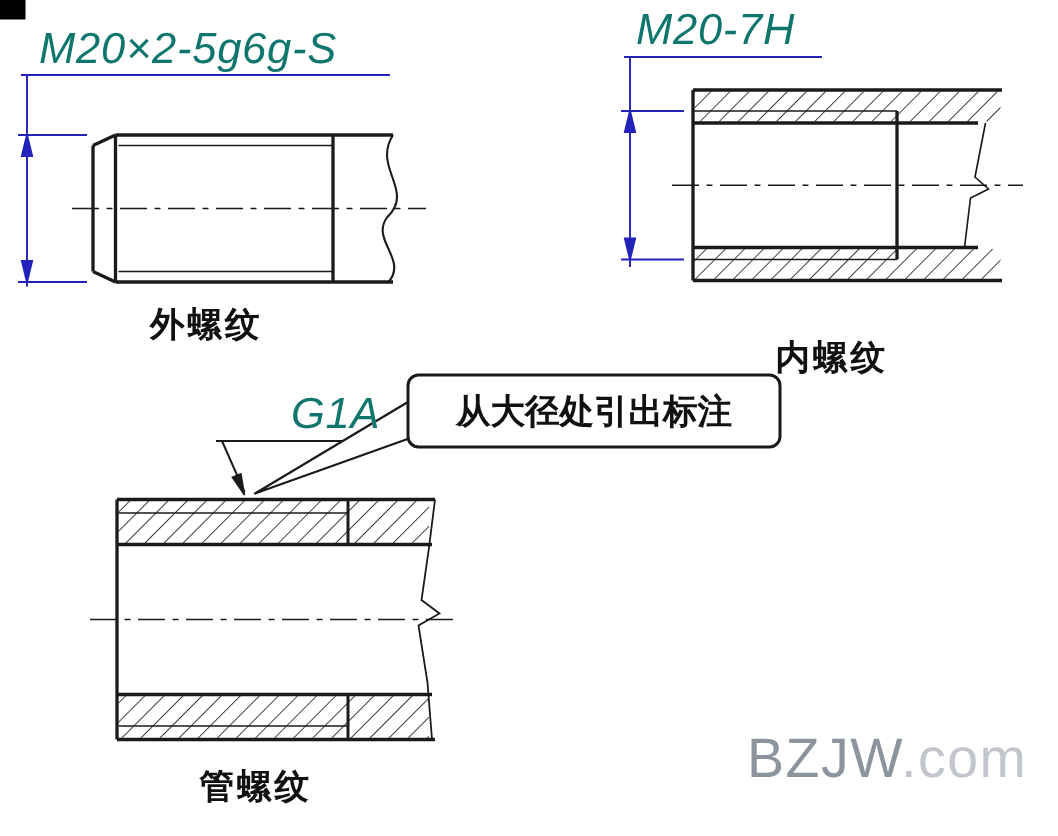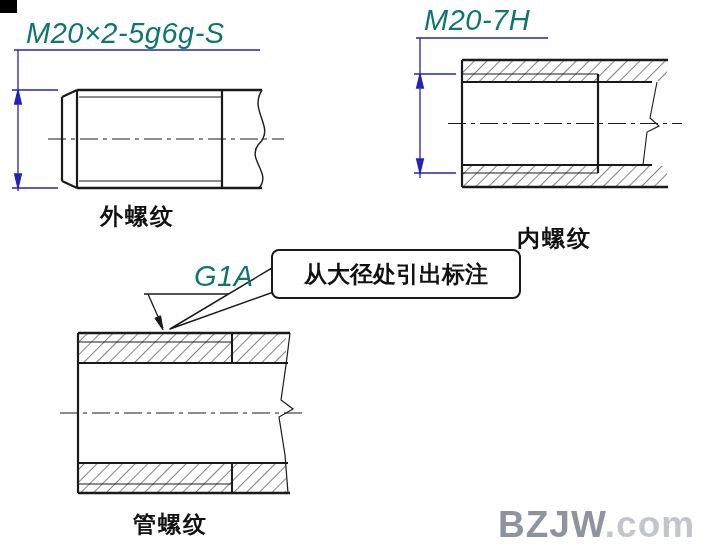--- a/index.html
+++ b/index.html
@@ -3,21 +3,21 @@
 <meta charset="utf-8">
 <style>
   * { margin:0; padding:0; box-sizing:border-box; }
   html,body { background:#ffffff; }
   body { font-family:"Liberation Sans", sans-serif; }
   .stage { position:relative; width:705px; height:557px; background:#fff; overflow:hidden; }
   .stage svg { position:absolute; left:0; top:0; }
   .corner { position:absolute; left:0; top:0; width:17px; height:13px; background:#000; }
   .lbl { position:absolute; font-style:italic; font-size:29px; color:#0f766e; letter-spacing:.5px; white-space:nowrap; }
   .cap { position:absolute; font-weight:bold; font-size:23px; color:#111; letter-spacing:2px; white-space:nowrap; }
-  .watermark { position:absolute; left:498px; top:504px; font-size:37px; font-weight:bold;
+  .watermark { position:absolute; left:498px; top:485px; font-size:37px; font-weight:normal;
                color:#8e949d; letter-spacing:1px; white-space:nowrap; }
   .watermark .suffix { color:#c2c6cc; }
   text { font-family:"Liberation Sans", sans-serif; }
 </style>
 </head>
 <body>
 
 <div class="stage">
 
   <svg width="705" height="557" viewBox="0 0 705 557">

